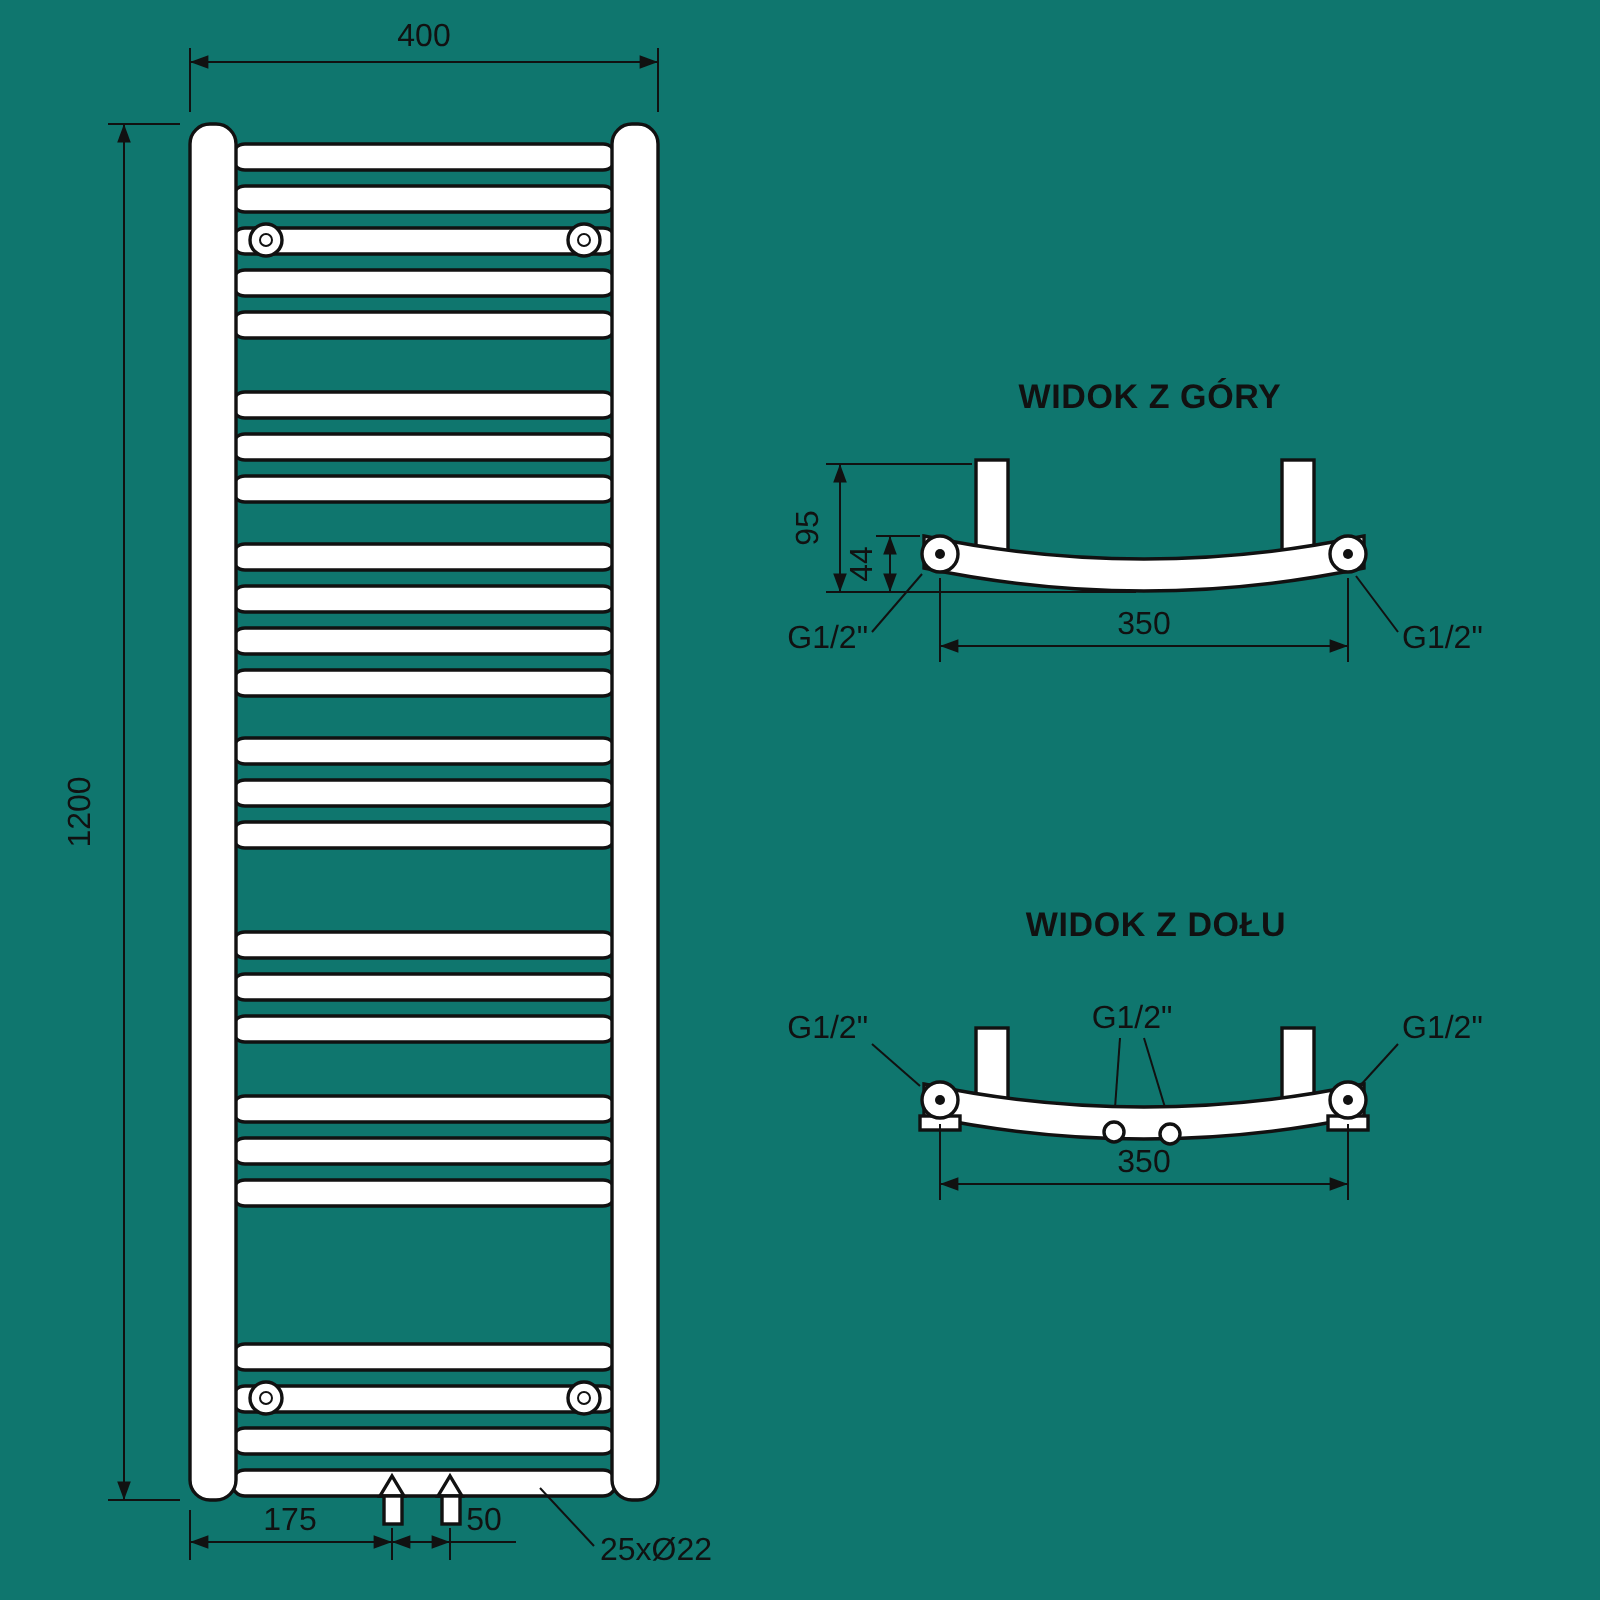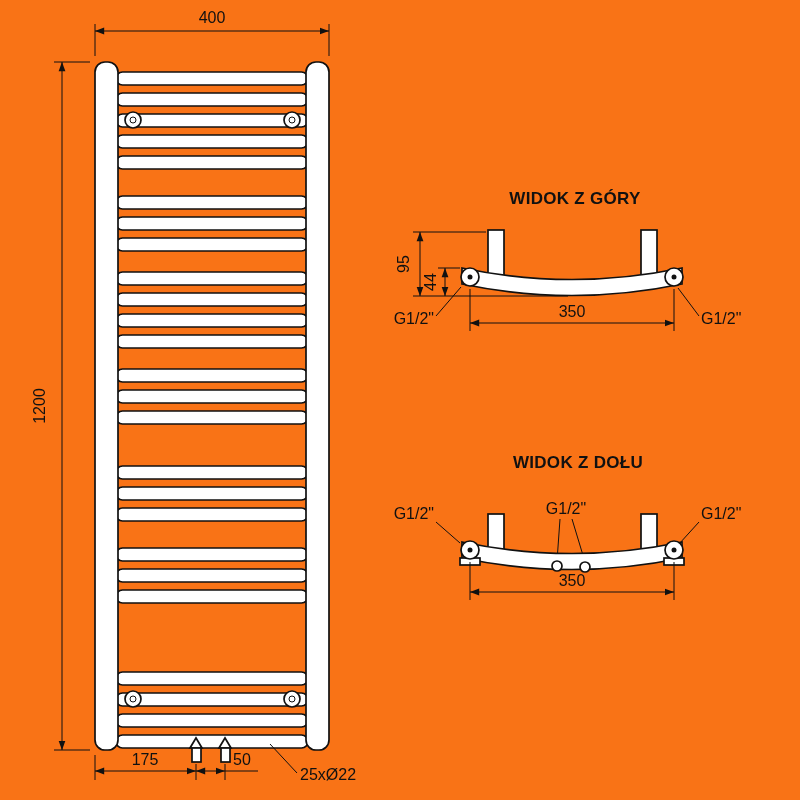--- a/index.html
+++ b/index.html
@@ -1,16 +1,16 @@
 <!DOCTYPE html>
 <html><head>
 <meta charset="utf-8">
 <style>
   html,body{margin:0;padding:0;background:#fff;}
-  .canvas{width:800px;height:800px;background:#f97316;position:relative;overflow:hidden;}
+  .canvas{width:800px;height:800px;background:#0f766e;position:relative;overflow:hidden;}
   svg{display:block;}
   svg text{font-family:"Liberation Sans","DejaVu Sans",sans-serif;fill:#111;}
   .dim-text{font-size:16px;}
   .title-text{font-size:17px;font-weight:700;letter-spacing:.3px;}
   .obj{fill:#fff;stroke:#111;stroke-width:1.7;}
   .thin{stroke:#111;stroke-width:1;fill:none;}
   .dimline{stroke:#111;stroke-width:1;fill:none;}
 </style>
 </head>
 <body>

